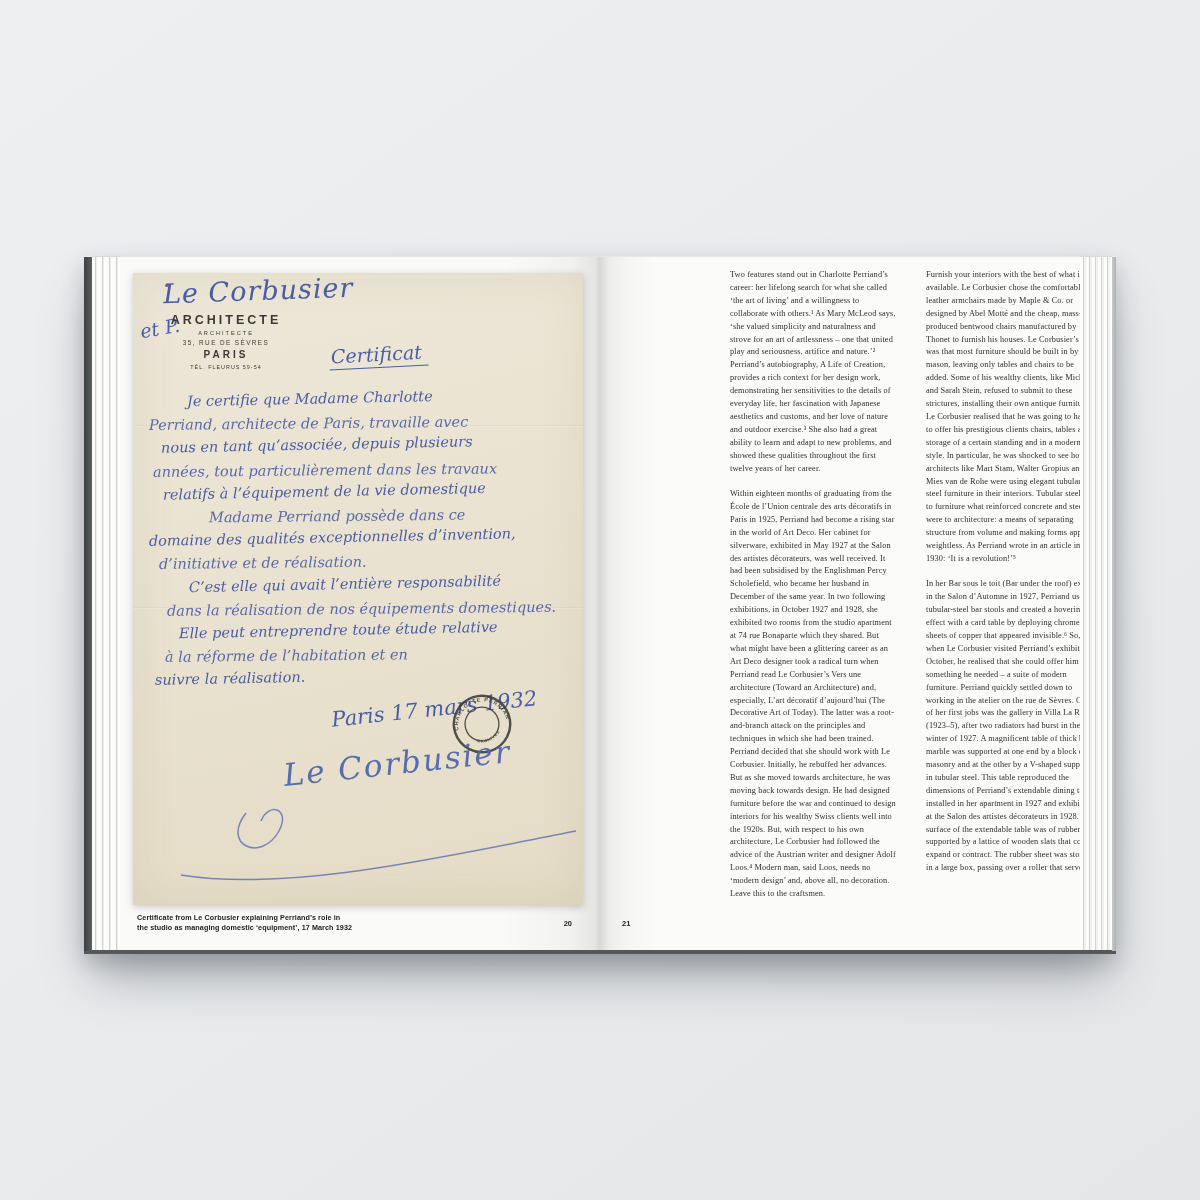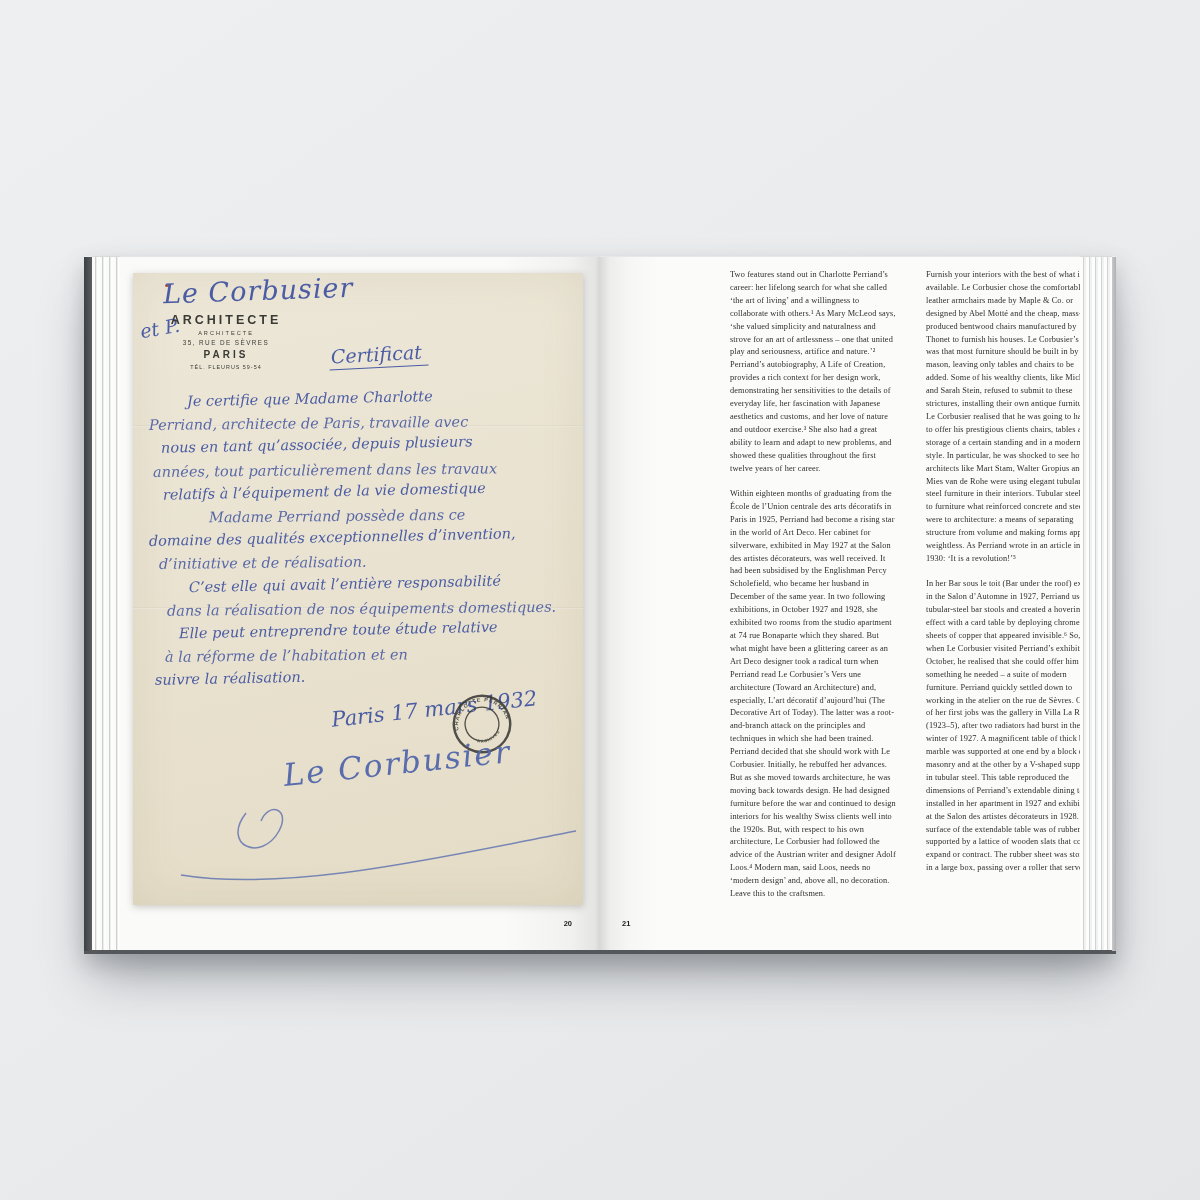--- a/index.html
+++ b/index.html
@@ -169,20 +169,24 @@
           <text class="stamp-text small"><textPath href="#arc-bot" startOffset="28%">ARCHIVES</textPath></text>
         </svg>
 
         <svg class="sig-flourish" viewBox="0 0 430 160">
           <path d="M 95,78 C 70,110 110,128 128,96 C 140,74 118,66 110,86"></path>
           <path d="M 30,140 C 140,158 300,120 425,96"></path>
         </svg>
         <div class="hw sig-text">Le Corbusier</div>
       </div>
 
+      <div class="caption">
+        <div>Certificate from Le Corbusier explaining Perriand’s role in</div>
+        <div>the studio as managing domestic ‘equipment’, 17 March 1932</div>
+      </div>
       <div class="folio folio-left">20</div>
     </div>
 
     <div class="page page-right">
       <div class="folio folio-right">21</div>
       <div class="col col-1">
           <p class="para">Two features stand out in Charlotte Perriand’s career: her lifelong search for what she called ‘the art of living’ and a willingness to collaborate with others.¹ As Mary McLeod says, ‘she valued simplicity and naturalness and strove for an art of artlessness – one that united play and seriousness, artifice and nature.’² Perriand’s autobiography, A Life of Creation, provides a rich context for her design work, demonstrating her sensitivities to the details of everyday life, her fascination with Japanese aesthetics and customs, and her love of nature and outdoor exercise.³ She also had a great ability to learn and adapt to new problems, and showed these qualities throughout the first twelve years of her career.</p>
           <p class="para">Within eighteen months of graduating from the École de l’Union centrale des arts décoratifs in Paris in 1925, Perriand had become a rising star in the world of Art Deco. Her cabinet for silverware, exhibited in May 1927 at the Salon des artistes décorateurs, was well received. It had been subsidised by the Englishman Percy Scholefield, who became her husband in December of the same year. In two following exhibitions, in October 1927 and 1928, she exhibited two rooms from the studio apartment at 74 rue Bonaparte which they shared. But what might have been a glittering career as an Art Deco designer took a radical turn when Perriand read Le Corbusier’s Vers une architecture (Toward an Architecture) and, especially, L’art décoratif d’aujourd’hui (The Decorative Art of Today). The latter was a root-and-branch attack on the principles and techniques in which she had been trained. Perriand decided that she should work with Le Corbusier. Initially, he rebuffed her advances. But as she moved towards architecture, he was moving back towards design. He had designed furniture before the war and continued to design interiors for his wealthy Swiss clients well into the 1920s. But, with respect to his own architecture, Le Corbusier had followed the advice of the Austrian writer and designer Adolf Loos.⁴ Modern man, said Loos, needs no ‘modern design’ and, above all, no decoration. Leave this to the craftsmen.</p>
         </div>
       <div class="col col-2">

